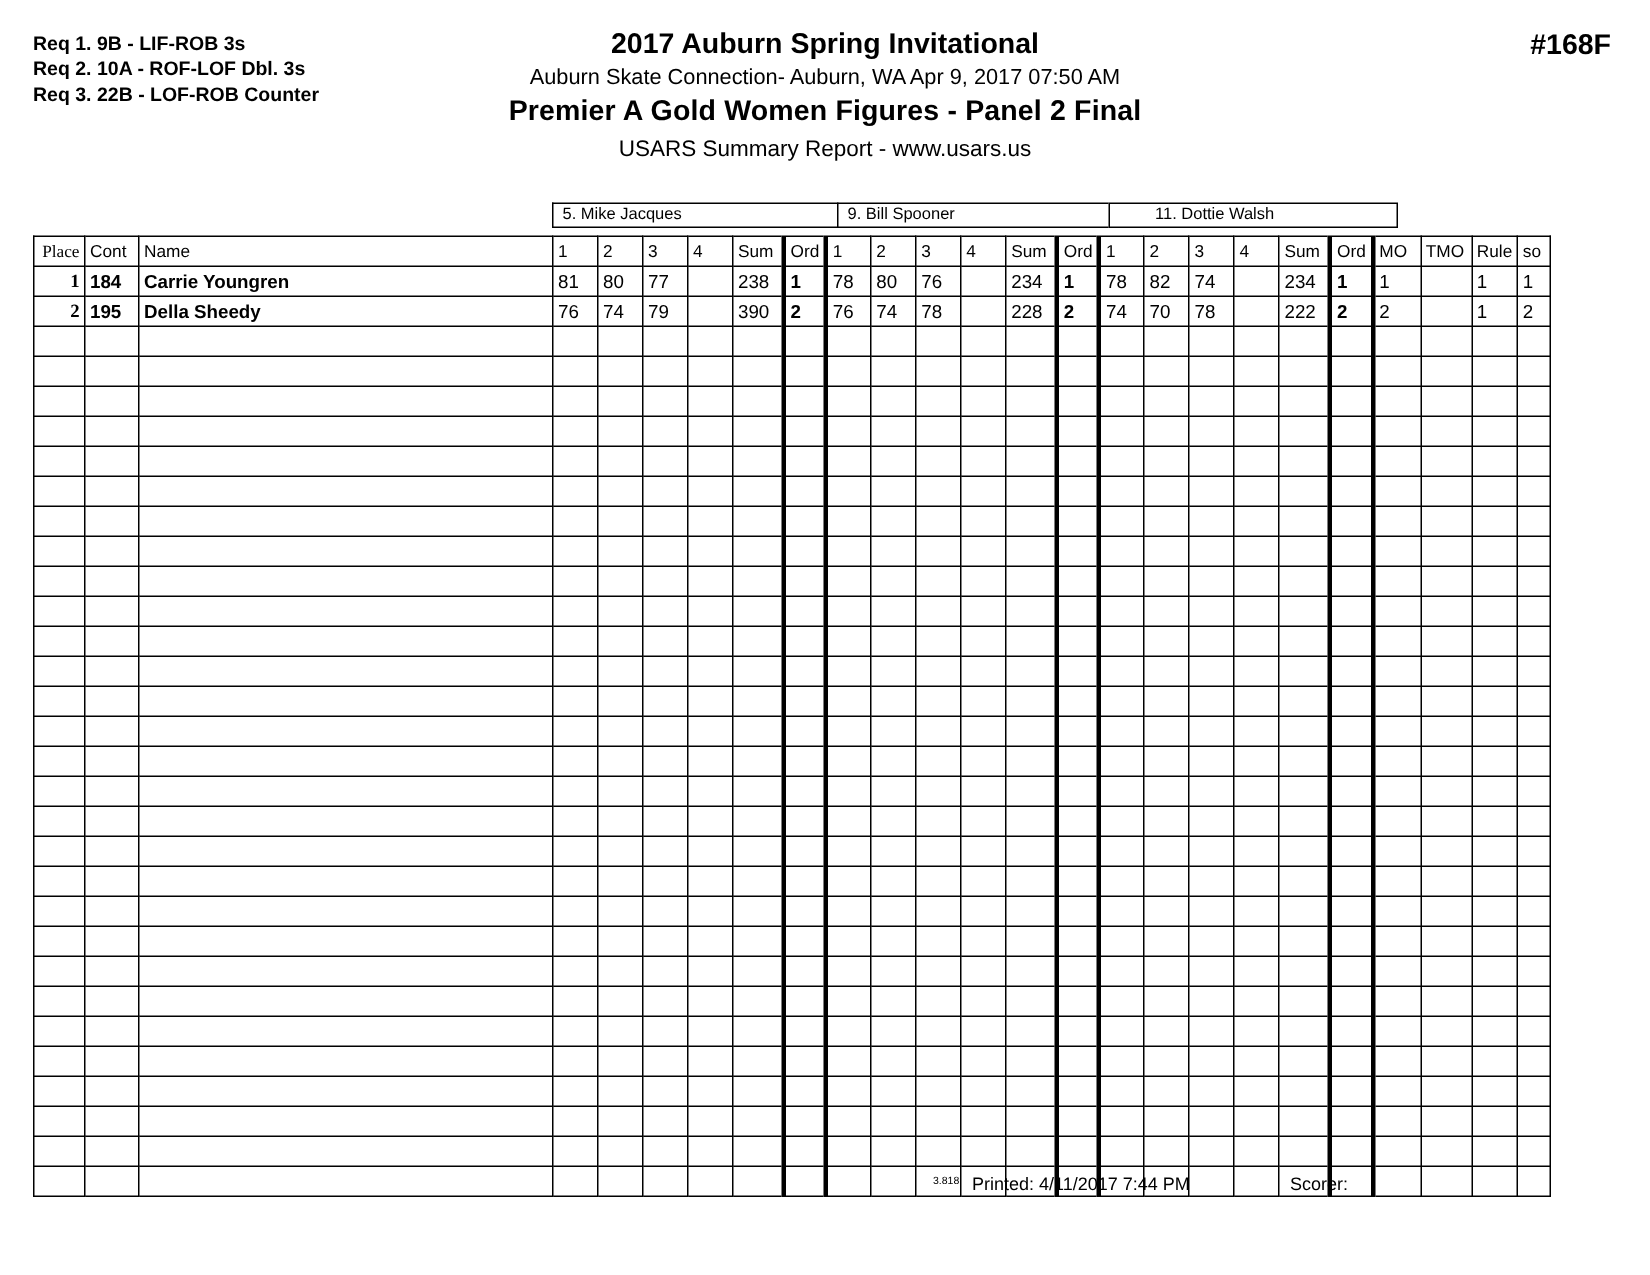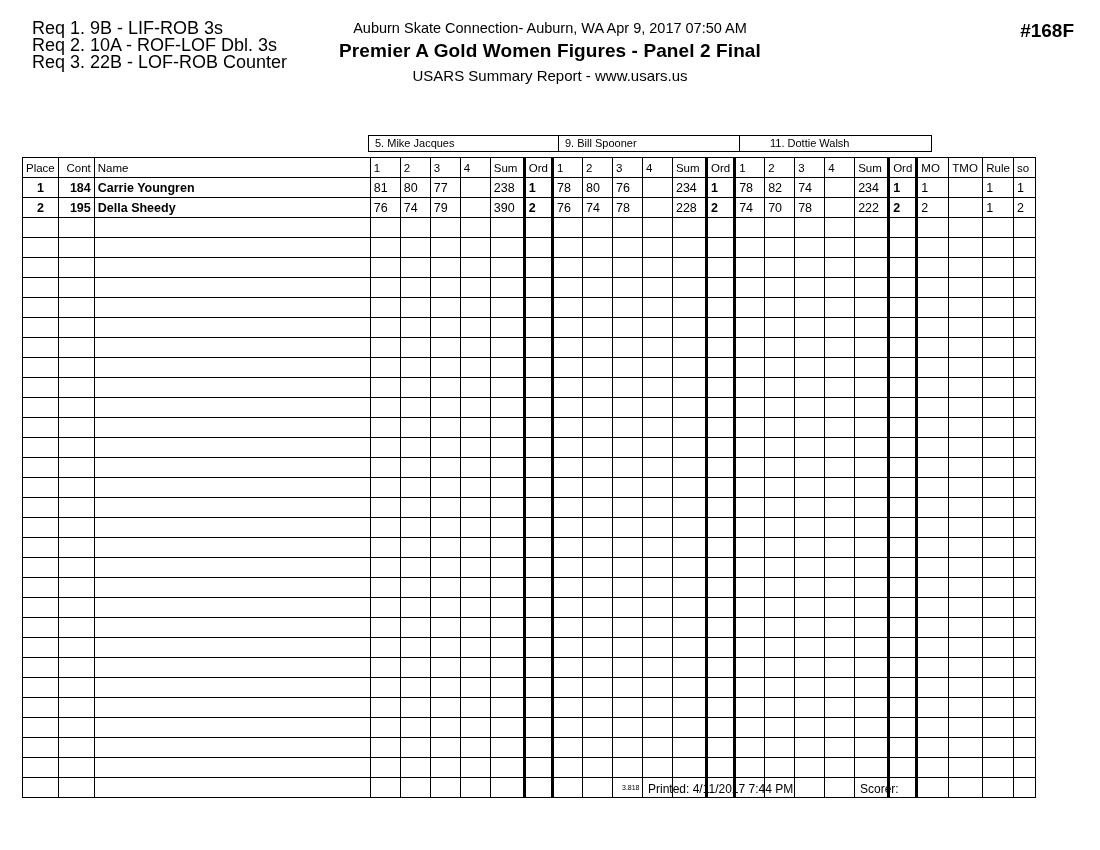--- a/index.html
+++ b/index.html
@@ -12,25 +12,26 @@
     height: 850px;
     font-family: "Liberation Sans", sans-serif;
     color: #000000;
     position: relative;
     overflow: hidden;
   }
 
   
   .req-block {
     position: absolute;
-    left: 32px;
+    left: 22px;
     top: 20px;
-    font-size: 18px;
+    font-size: 13px;
     line-height: 17px;
     white-space: nowrap;
+    font-weight: bold;
   }
   .req-line { display: block; }
 
   .title-block {
     position: absolute;
     left: 0;
     top: 18px;
     width: 1100px;
     text-align: center;
   }
@@ -98,22 +99,22 @@
   table.sheet td {
     border: 1px solid #000;
     height: 20px;
     box-sizing: border-box;
     padding: 0 3px;
     overflow: hidden;
     white-space: nowrap;
     vertical-align: middle;
   }
   .hdr td { font-size: 11.5px; }
-  .c-place   { width: 34px; text-align: center; }
-  .c-cont    { width: 36px; text-align: right; }
+  .c-place   { width: 34px; text-align: right; font-family: Liberation Serif, serif; }
+  .c-cont    { width: 36px; text-align: left; }
   .c-name    { width: 276px; text-align: left; }
   .c-sc      { width: 30px; text-align: left; }
   .c-sum     { width: 34px; text-align: left; }
   .c-ord     { width: 28px; text-align: left; }
   .c-mo      { width: 32px; text-align: left; }
   .c-tmo     { width: 34px; text-align: left; margin-left: 28px; }
   .c-rule    { width: 30px; text-align: left; }
   .c-so      { width: 22px; text-align: left; }
 
   
@@ -154,20 +155,21 @@
 </head>
 <body>
 
 <div class="req-block">
   <span class="req-line">Req 1.  9B - LIF-ROB 3s</span>
   <span class="req-line">Req 2.  10A - ROF-LOF Dbl. 3s</span>
   <span class="req-line">Req 3.  22B - LOF-ROB Counter</span>
 </div>
 
 <div class="title-block">
+  <div class="title-main">2017 Auburn Spring Invitational</div>
   <div class="title-sub">Auburn Skate Connection- Auburn, WA  Apr 9, 2017  07:50 AM</div>
   <div class="title-event">Premier A Gold Women Figures - Panel 2 Final</div>
   <div class="title-org">USARS Summary Report - www.usars.us</div>
 </div>
 
 <div class="doc-number">#168F</div>
 
 <div class="judges-band">
   <div class="judge-cell judge-j1">5.  Mike Jacques</div>
   <div class="judge-cell judge-j2">9.  Bill Spooner</div>

